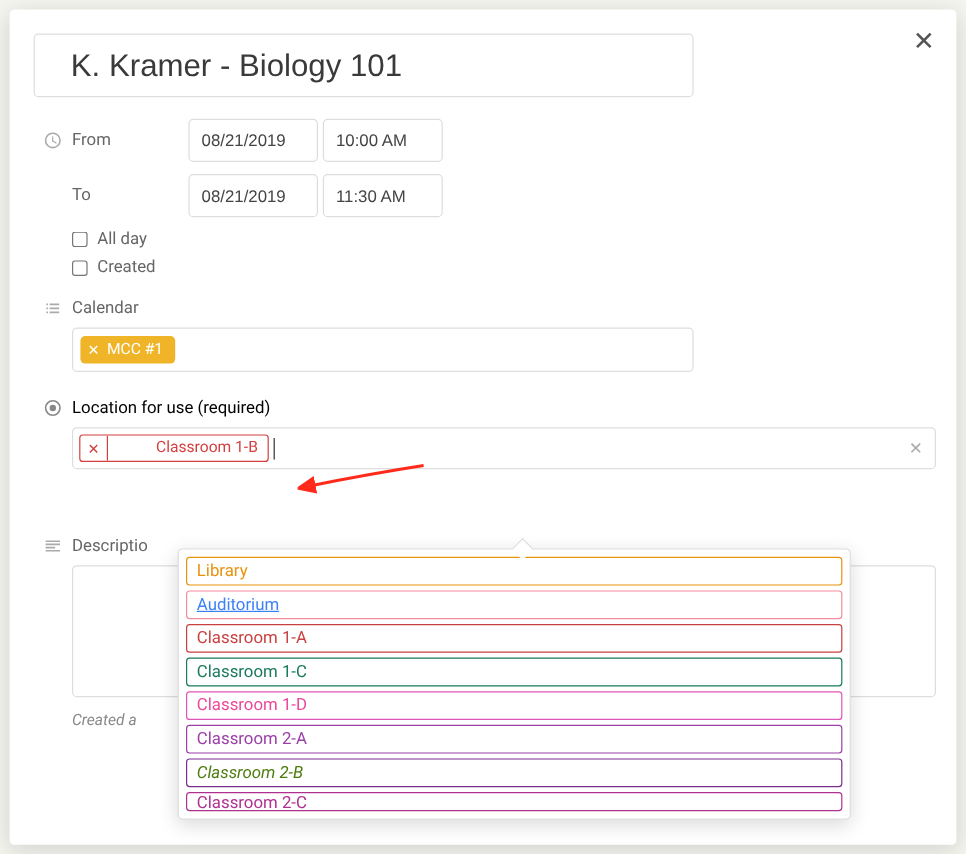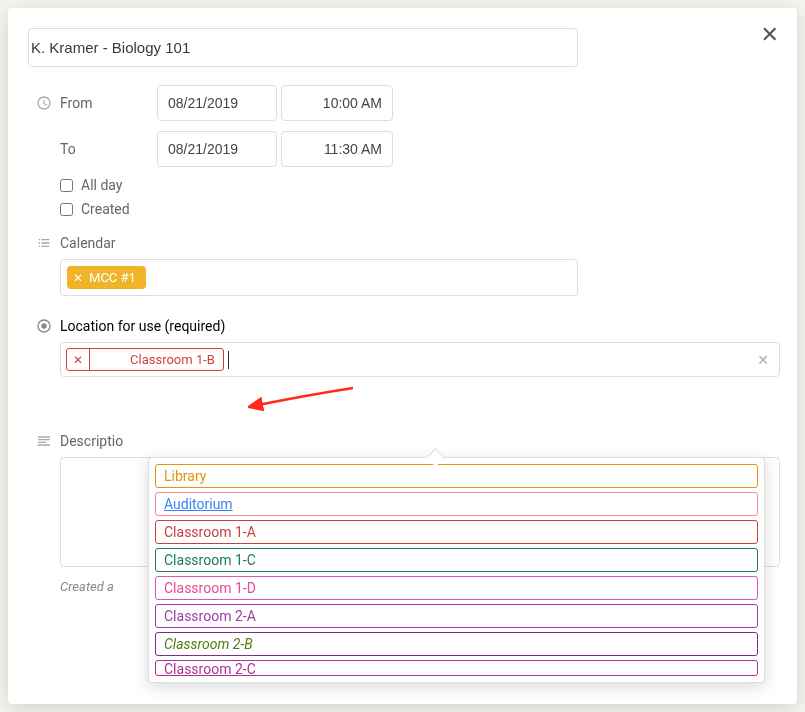--- a/index.html
+++ b/index.html
@@ -1,44 +1,44 @@
 <!DOCTYPE html>
 <html><head>
   <meta charset="utf-8">
   <style>
     * { margin: 0; padding: 0; box-sizing: border-box; }
     body { font-family: -apple-system, BlinkMacSystemFont, "Segoe UI", Roboto, sans-serif; background: #f5f5f0; width: 805px; height: 712px; padding: 8px; }
     .modal { background: #fff; width: 100%; height: 100%; border-radius: 4px; box-shadow: 0 4px 20px rgba(0,0,0,0.15); padding: 20px; position: relative; overflow: hidden; }
     .close-btn { position: absolute; top: 14px; right: 18px; font-size: 22px; color: #555; cursor: pointer; background: none; border: none; }
     .title-row { display: flex; align-items: center; margin-bottom: 18px; }
-    .title-input { flex: 0 0 550px; font-size: 15px; color: #3a3a3a; padding: 10px 2px; border: 1px solid #ddd; border-radius: 4px; font-weight: 500; }
+    .title-input { flex: 0 0 550px; font-size: 26px; color: #3a3a3a; padding: 10px 30px; border: 1px solid #ddd; border-radius: 4px; font-weight: 500; }
     .main-area { display: flex; gap: 30px; }
     .left-col { flex: 0 0 550px; }
     .row { display: flex; align-items: center; margin-bottom: 10px; }
     .icon-col { width: 32px; flex-shrink: 0; color: #999; display: flex; justify-content: center; }
     .icon-col svg { width: 16px; height: 16px; fill: #aaa; }
     .label-col { width: 97px; flex-shrink: 0; color: #666; font-size: 14px; }
     .date-input, .time-input { border: 1px solid #ddd; border-radius: 4px; padding: 9px 10px; font-size: 14px; color: #444; margin-right: 4px; }
-    .date-input { width: 120px; }
-    .time-input { width: 112px; text-align: right; }
+    .date-input { width: 108px; }
+    .time-input { width: 100px; }
     .checkbox-row { display: flex; align-items: center; padding-left: 32px; margin-bottom: 8px; }
     .checkbox-row input[type="checkbox"] { margin-left: 0; margin-right: 8px; }
     .checkbox-row label { font-size: 14px; color: #666; }
     .reminder-link { color: #777; text-decoration: underline; font-size: 14px; cursor: pointer; }
     .section-row { display: flex; align-items: flex-start; margin-top: 18px; margin-bottom: 8px; }
     .tag-box { border: 1px solid #ddd; border-radius: 4px; padding: 6px; margin-left: 32px; width: 518px; }
     .tag { display: inline-flex; align-items: center; background: #f0b428; color: #fff; border-radius: 4px; padding: 4px 10px 4px 6px; font-size: 13px; }
     .tag .x { margin-right: 6px; font-size: 12px; cursor: pointer; }
     .location-tag-box { border: 1px solid #ddd; border-radius: 4px; padding: 5px; margin-left: 32px; width: 720px; display: flex; align-items: center; position: relative; }
     .loc-tag { display: inline-flex; align-items: stretch; border: 1px solid #d43f3f; border-radius: 3px; font-size: 13px; color: #d43f3f; overflow: hidden; }
     .loc-tag .x { padding: 3px 6px; border-right: 1px solid #d43f3f; cursor: pointer; font-size: 12px; display: flex; align-items: center; }
     .loc-tag .txt { padding: 3px 8px; margin-left: 32px; }
     .loc-cursor { margin-left: 4px; width: 1px; height: 18px; background: #333; }
     .loc-clear { position: absolute; right: 10px; color: #aaa; font-size: 14px; cursor: pointer; }
-    .dropdown { position: absolute; top: 449px; left: 140px; width: 617px; background: #fff; border: 1px solid #ddd; border-radius: 4px; box-shadow: 0 4px 16px rgba(0,0,0,0.15); padding: 6px; z-index: 10; }
+    .dropdown { position: absolute; top: 449px; left: 140px; width: 561px; background: #fff; border: 1px solid #ddd; border-radius: 4px; box-shadow: 0 4px 16px rgba(0,0,0,0.15); padding: 6px; z-index: 10; }
     .dropdown::before { content: ""; position: absolute; top: -7px; left: 280px; width: 12px; height: 12px; background: #fff; border-left: 1px solid #ddd; border-top: 1px solid #ddd; transform: rotate(45deg); }
     .dd-item { border: 1px solid; border-radius: 3px; padding: 3px 8px; font-size: 14px; margin-bottom: 4px; cursor: pointer; }
     .arrow { position: absolute; top: 375px; left: 240px; pointer-events: none; }
     .desc-area { margin-left: 32px; width: 720px; border: 1px solid #ddd; border-radius: 4px; height: 110px; margin-top: 6px; }
     .created { margin-left: 32px; margin-top: 12px; font-size: 13px; color: #888; font-style: italic; }
   </style>
 </head>
 <body>
 
 <div class="modal">

